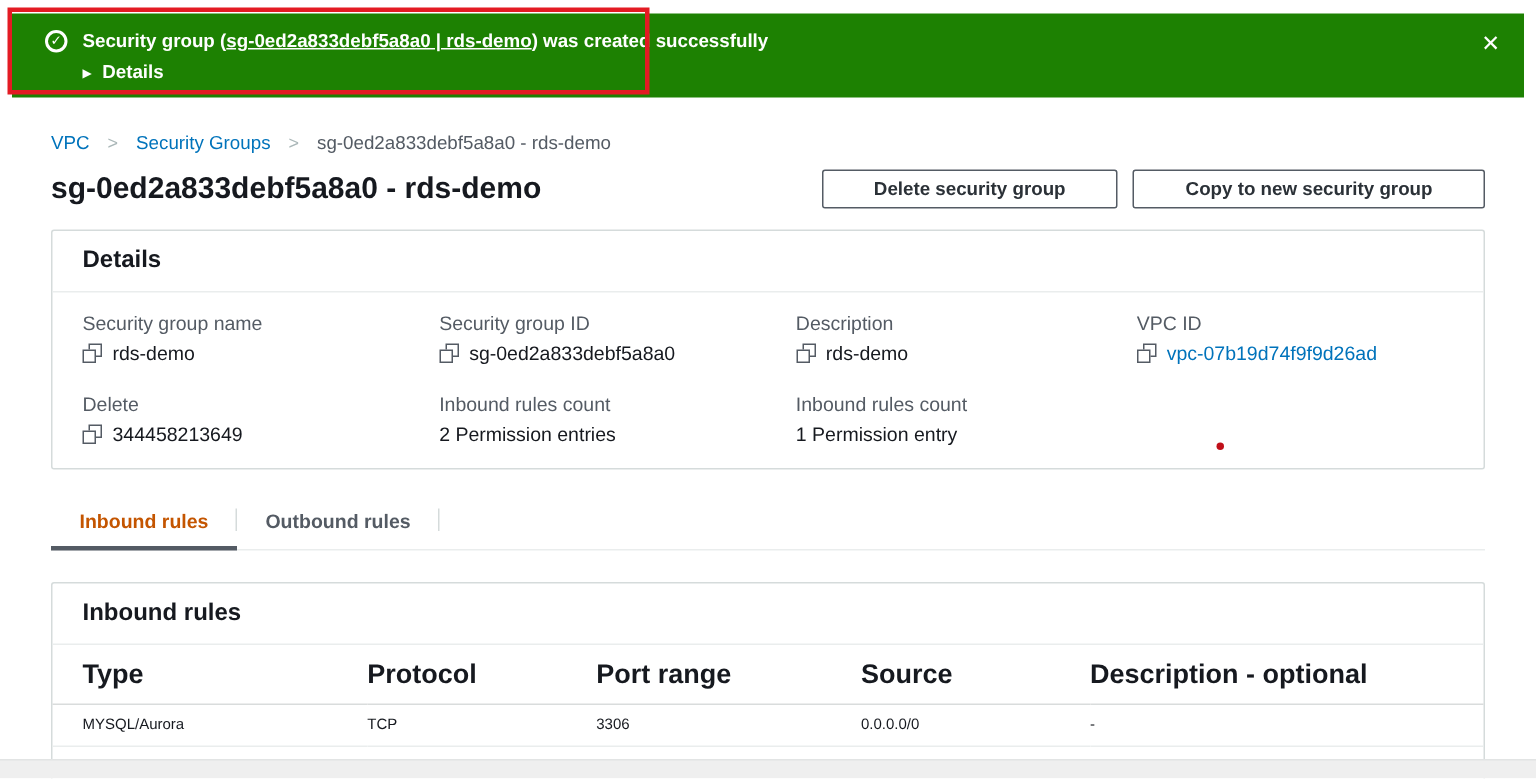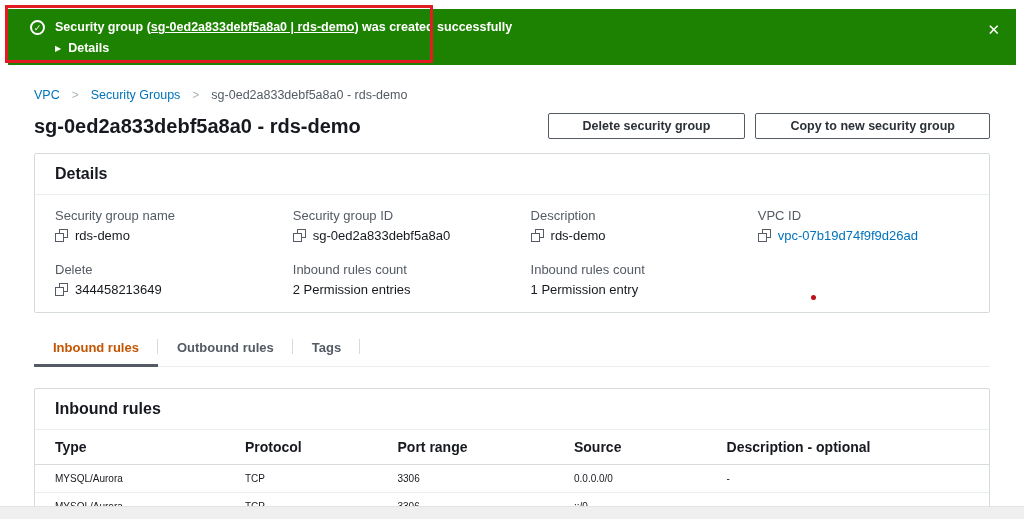--- a/index.html
+++ b/index.html
@@ -66,21 +66,21 @@
   .tabs { margin-top:19px; display:flex; border-bottom:1px solid #eaeded; }
   .tab { position:relative; padding:8px 19px 9px; font-size:13px; font-weight:700; color:#545b64;
     cursor:pointer; border-bottom:3px solid transparent; margin-bottom:-1px; }
   .tab::after { content:""; position:absolute; right:0; top:7px; bottom:10px; width:1px;
     background:#d5dbdb; }
   .tab.active { color:#c45500; border-bottom-color:#545b64; }
 
   
   .rules-card { margin-top:21px; }
   .rules-table { width:100%; border-collapse:collapse; table-layout:fixed; }
-  .rules-table th { text-align:left; font-size:14px; font-weight:700; color:#16191f;
+  .rules-table th { text-align:left; font-size:18px; font-weight:700; color:#16191f;
     padding:9px 8px 9px 0; border-bottom:1px solid #d9dcdc; }
   .rules-table td { font-size:10px; color:#16191f; padding:8px 8px 8px 0;
     border-bottom:1px solid #eaeded; }
   .rules-table tr > *:first-child { padding-left:20px; }
   .rules-table tbody tr:last-child td { border-bottom:none; }
   .c1 { width:22%; } .c2 { width:16%; } .c3 { width:18.5%;margin-left:12px; } .c4 { width:16%; }
 
   .footer-strip { position:absolute; left:0; right:0; bottom:0; height:13px;
     background:#efefef; border-top:1px solid #e2e4e4; }
 </style>
@@ -185,21 +185,20 @@
             <span>1 Permission entry</span>
           </div>
         </div>
 
       </div>
     </section>
 
     <div class="tabs">
       <div class="tab active">Inbound rules</div>
       <div class="tab">Outbound rules</div>
-      <div class="tab">Tags</div>
     </div>
 
     <section class="card rules-card">
       <div class="card-header">
         <span class="card-title">Inbound rules</span>
       </div>
       <table class="rules-table">
         <thead>
           <tr>
             <th class="c1">Type</th>

